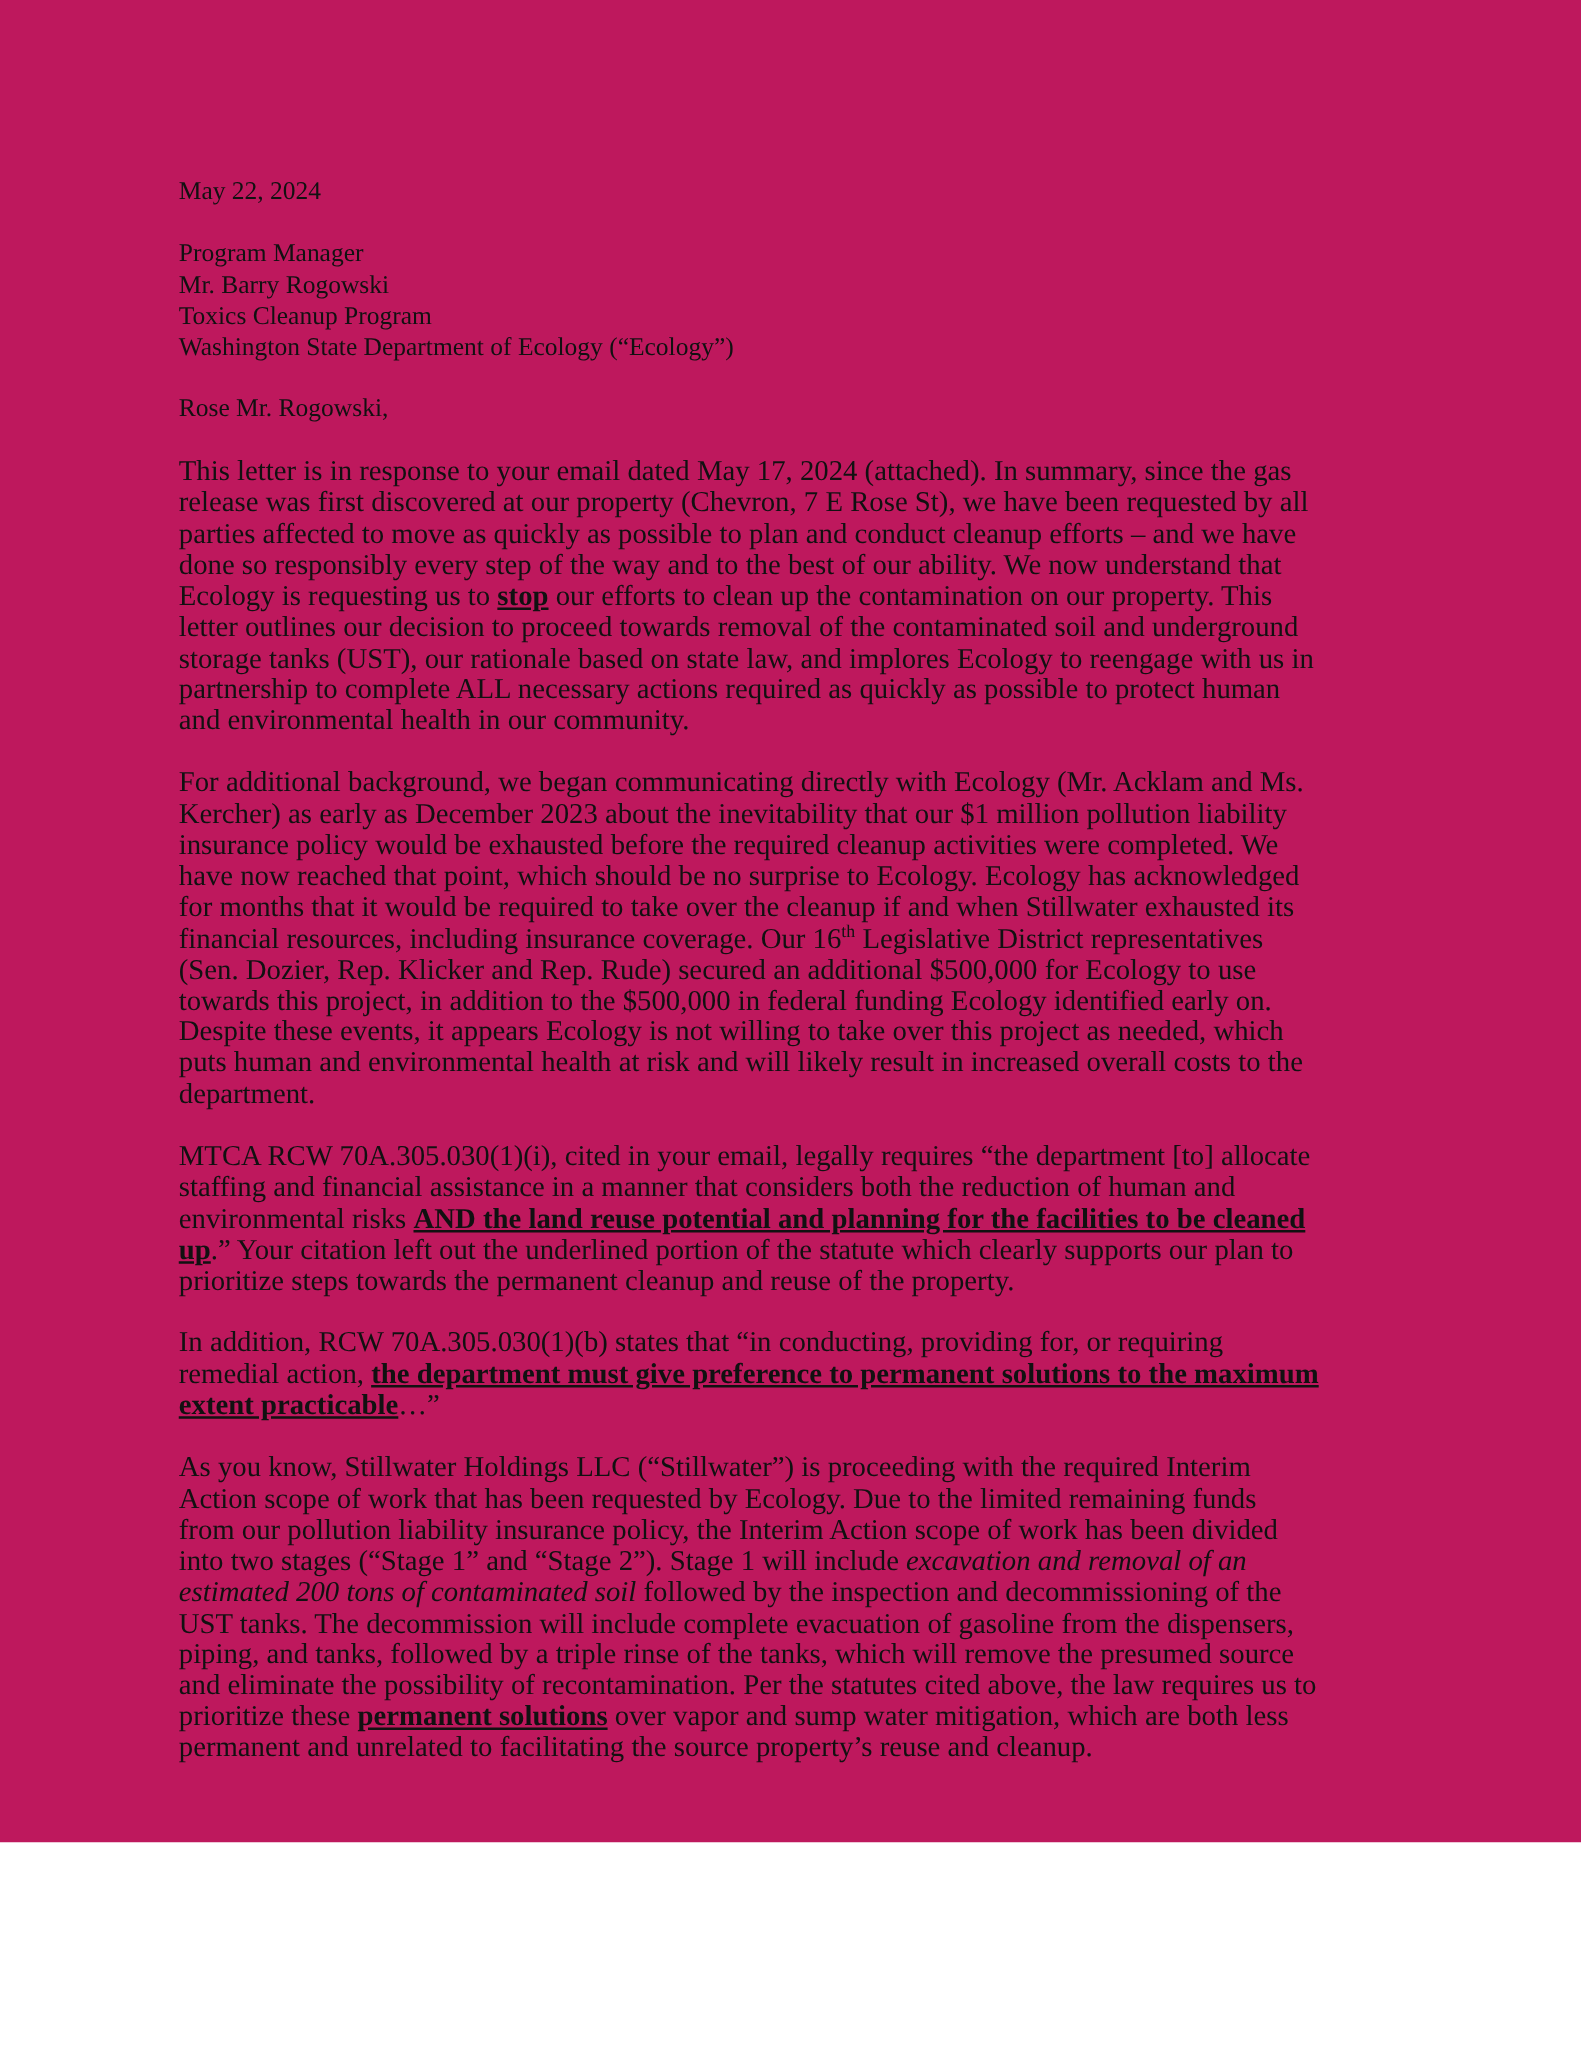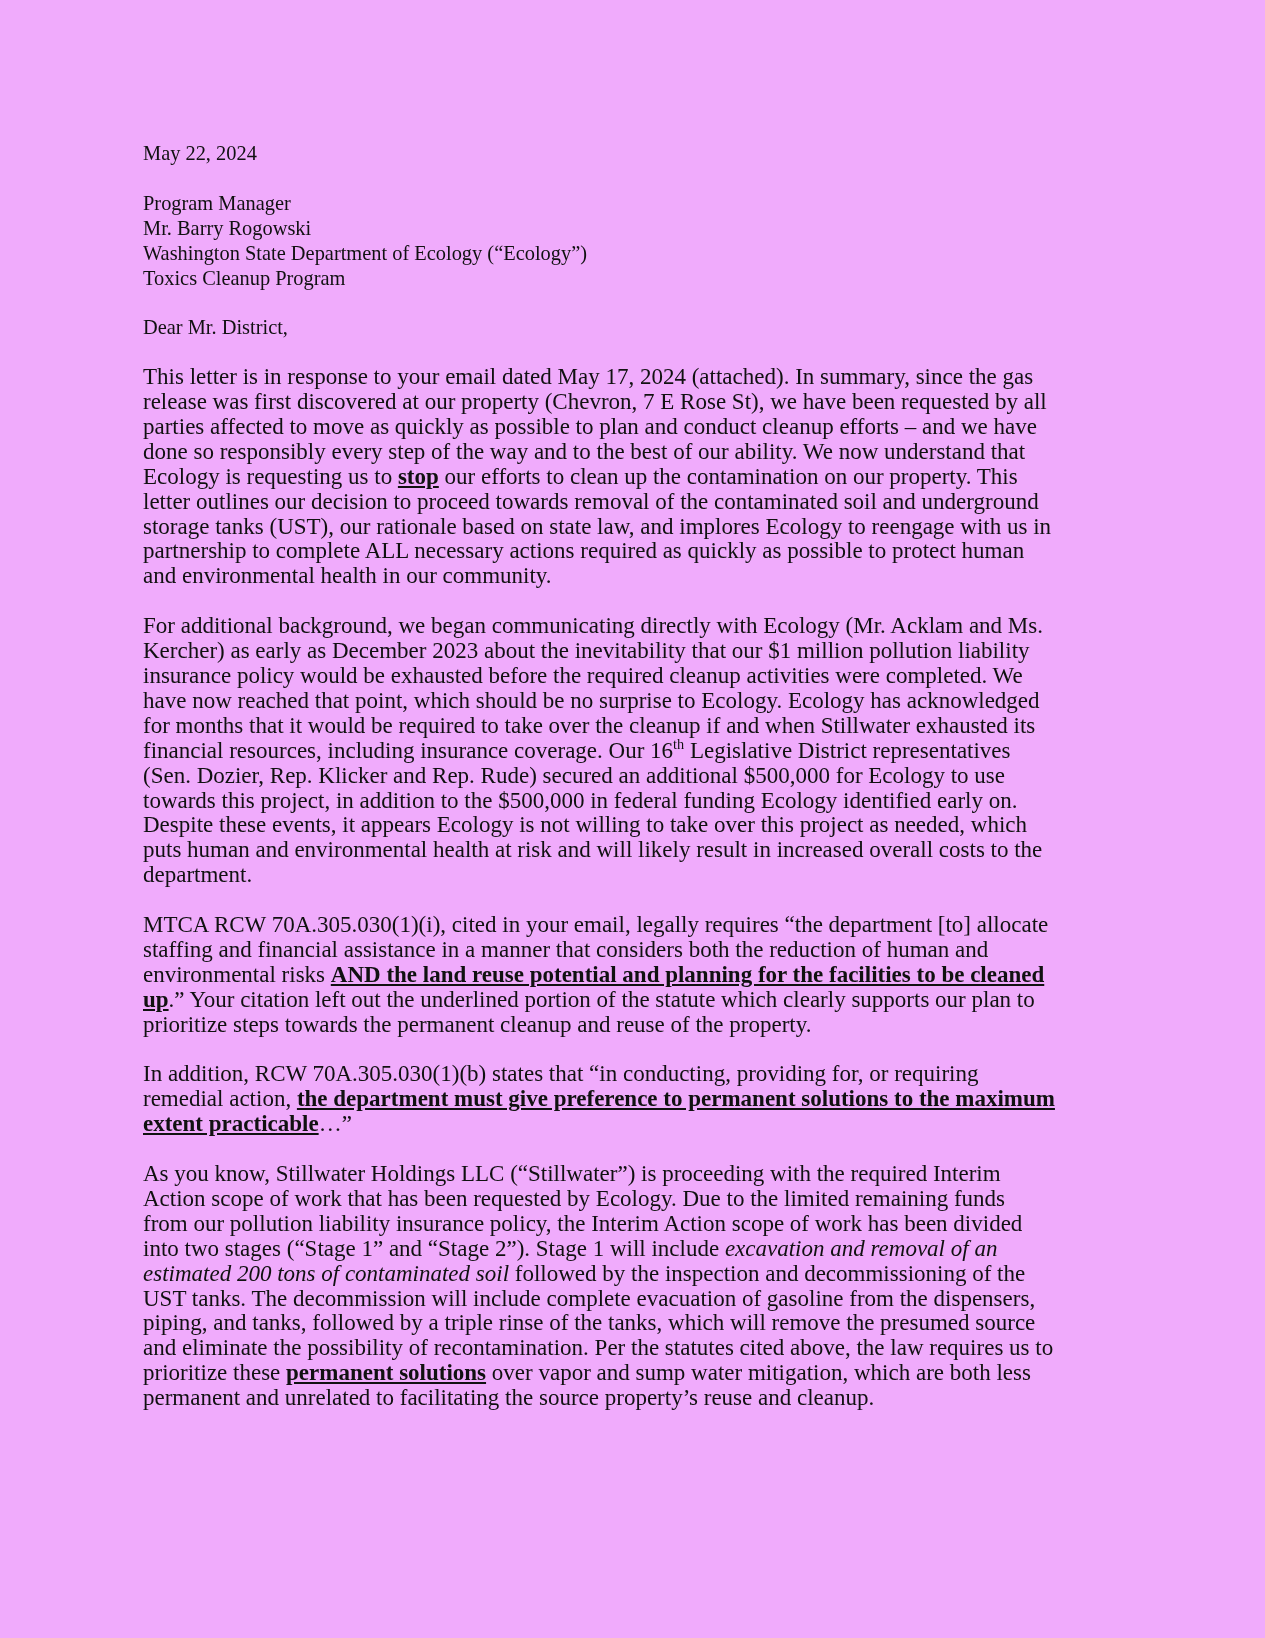--- a/index.html
+++ b/index.html
@@ -8,23 +8,23 @@
     padding: 0;
     background: #ffffff;
   }
   body {
     font-family: "Liberation Serif", "DejaVu Serif", serif;
     color: #000000;
   }
   .page {
     position: relative;
     width: 1265px;
-    height: 1638px;
+    height: 1474px;
     margin: 0 auto;
-    background: #f0abfc;
+    background: #be185d;
     box-sizing: border-box;
     overflow: hidden;
   }
   .letter-body {
     position: absolute;
     left: 143px;
     top: 141px;
     width: 912px;
   }
   .addr-line {
@@ -65,26 +65,26 @@
 
 <div class="page">
   <div class="letter-body">
 
     <div class="addr-line">May 22, 2024</div>
 
     <div class="spacer-sm"></div>
 
     <div class="addr-line">Program Manager</div>
     <div class="addr-line">Mr. Barry Rogowski</div>
+    <div class="addr-line">Toxics Cleanup Program</div>
     <div class="addr-line">Washington State Department of Ecology (“Ecology”)</div>
-    <div class="addr-line">Toxics Cleanup Program</div>
 
     <div class="spacer-sm"></div>
 
-    <div class="addr-line">Dear Mr. District,</div>
+    <div class="addr-line">Rose Mr. Rogowski,</div>
 
     <div class="spacer-sm"></div>
 
     <div id="paragraph-container">
         <p class="para" style="margin-top: 0px;"><span>This letter is in response to your email dated May 17, 2024 (attached). In summary, since the gas release was first discovered at our property (Chevron, 7 E Rose St), we have been requested by all parties affected to move as quickly as possible to plan and conduct cleanup efforts – and we have done so responsibly every step of the way and to the best of our ability. We now understand that Ecology is requesting us to </span><b class="bu">stop</b><span> our efforts to clean up the contamination on our property. This letter outlines our decision to proceed towards removal of the contaminated soil and underground storage tanks (UST), our rationale based on state law, and implores Ecology to reengage with us in partnership to complete ALL necessary actions required as quickly as possible to protect human and environmental health in our community.</span></p>
         <p class="para"><span>For additional background, we began communicating directly with Ecology (Mr. Acklam and Ms. Kercher) as early as December 2023 about the inevitability that our $1 million pollution liability insurance policy would be exhausted before the required cleanup activities were completed. We have now reached that point, which should be no surprise to Ecology. Ecology has acknowledged for months that it would be required to take over the cleanup if and when Stillwater exhausted its financial resources, including insurance coverage. Our 16</span><sup class="sup">th</sup><span> Legislative District representatives (Sen. Dozier, Rep. Klicker and Rep. Rude) secured an additional $500,000 for Ecology to use towards this project, in addition to the $500,000 in federal funding Ecology identified early on. Despite these events, it appears Ecology is not willing to take over this project as needed, which puts human and environmental health at risk and will likely result in increased overall costs to the department.</span></p>
         <p class="para"><span>MTCA RCW 70A.305.030(1)(i), cited in your email, legally requires “the department [to] allocate staffing and financial assistance in a manner that considers both the reduction of human and environmental risks </span><b class="bu">AND the land reuse potential and planning for the facilities to be cleaned up</b><span>.” Your citation left out the underlined portion of the statute which clearly supports our plan to prioritize steps towards the permanent cleanup and reuse of the property.</span></p>
         <p class="para"><span>In addition, RCW 70A.305.030(1)(b) states that “in conducting, providing for, or requiring remedial action, </span><b class="bu">the department must give preference to permanent solutions to the maximum extent practicable</b><span>…”</span></p>
         <p class="para"><span>As you know, Stillwater Holdings LLC (“Stillwater”) is proceeding with the required Interim Action scope of work that has been requested by Ecology. Due to the limited remaining funds from our pollution liability insurance policy, the Interim Action scope of work has been divided into two stages (“Stage 1” and “Stage 2”). Stage 1 will include </span><i class="it">excavation and removal of an estimated 200 tons of contaminated soil</i><span> followed by the inspection and decommissioning of the UST tanks. The decommission will include complete evacuation of gasoline from the dispensers, piping, and tanks, followed by a triple rinse of the tanks, which will remove the presumed source and eliminate the possibility of recontamination. Per the statutes cited above, the law requires us to prioritize these </span><b class="bu">permanent solutions</b><span> over vapor and sump water mitigation, which are both less permanent and unrelated to facilitating the source property’s reuse and cleanup.</span></p>
       </div>

